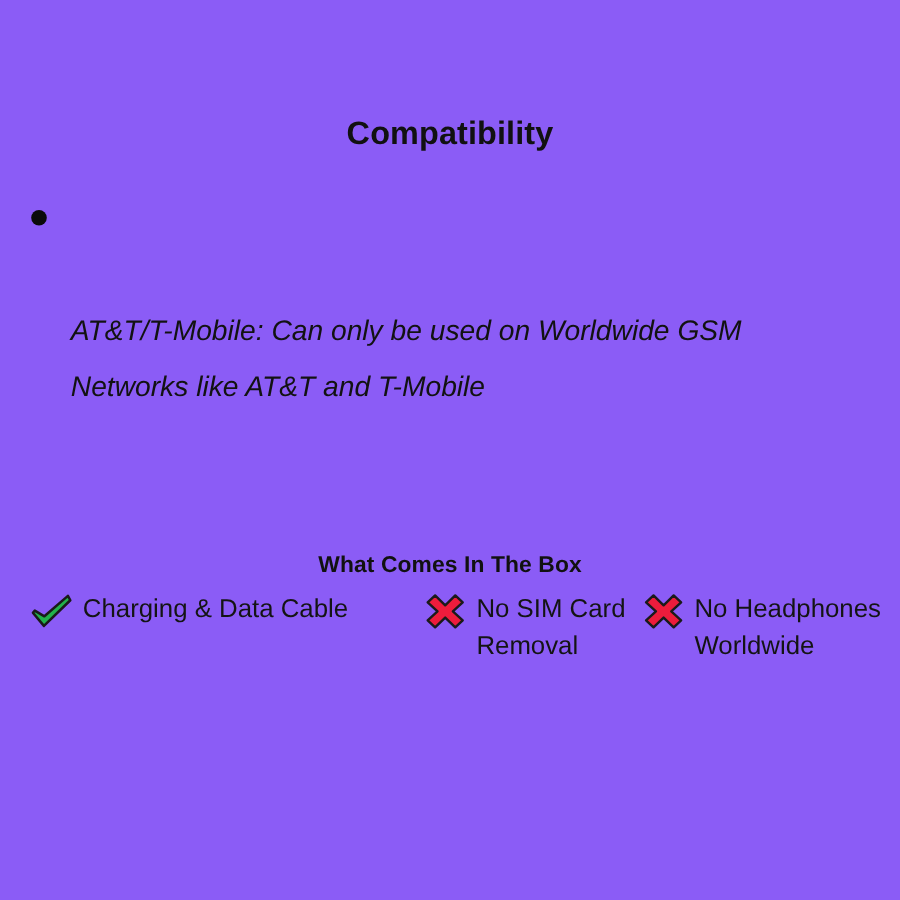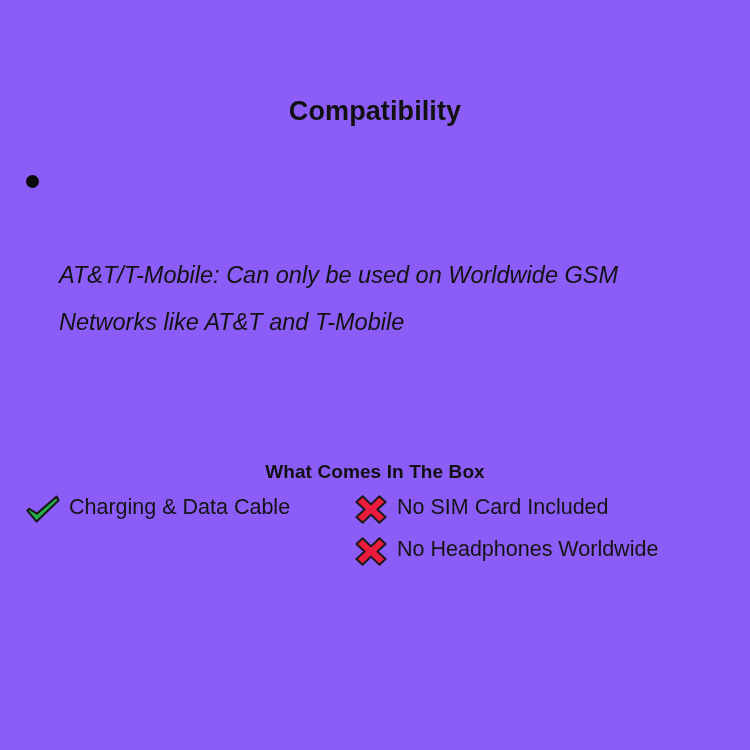--- a/index.html
+++ b/index.html
@@ -72,21 +72,20 @@
   .box-grid {
     position: absolute;
     left: 0;
     top: 492px;
     width: 750px;
     display: flex;
     align-items: flex-start;
   }
   .box-col {
     display: flex;
-    flex-direction: column;
   }
   .box-col.left  { width: 350px; padding-left: 26px; box-sizing: border-box; }
   .box-col.right { width: 400px; padding-left: 4px; box-sizing: border-box; }
 
   .box-item {
     display: flex;
     align-items: flex-start;
     margin-bottom: 9px;
   }
   .box-icon {
@@ -135,21 +134,21 @@
 
 
     </div>
 
     <div class="box-col right">
 
       <div class="box-item">
         <svg class="box-icon" viewBox="0 0 34 31">
           <path d="M8.6 2.2 L17.0 10.4 L25.4 2.2 L31.6 8.0 L23.4 15.5 L31.6 23.0 L25.4 28.8 L17.0 20.6 L8.6 28.8 L2.4 23.0 L10.6 15.5 L2.4 8.0 Z" fill="#ED1C3C" stroke="#1A1A1A" stroke-width="2.0" stroke-linejoin="round"></path>
         </svg>
-        <span class="box-label">No SIM Card Included</span>
+        <span class="box-label">No SIM Card Removal</span>
       </div>
 
       <div class="box-item">
         <svg class="box-icon" viewBox="0 0 34 31">
           <path d="M8.6 2.2 L17.0 10.4 L25.4 2.2 L31.6 8.0 L23.4 15.5 L31.6 23.0 L25.4 28.8 L17.0 20.6 L8.6 28.8 L2.4 23.0 L10.6 15.5 L2.4 8.0 Z" fill="#ED1C3C" stroke="#1A1A1A" stroke-width="2.0" stroke-linejoin="round"></path>
         </svg>
         <span class="box-label">No Headphones Worldwide</span>
       </div>
 
     </div>

